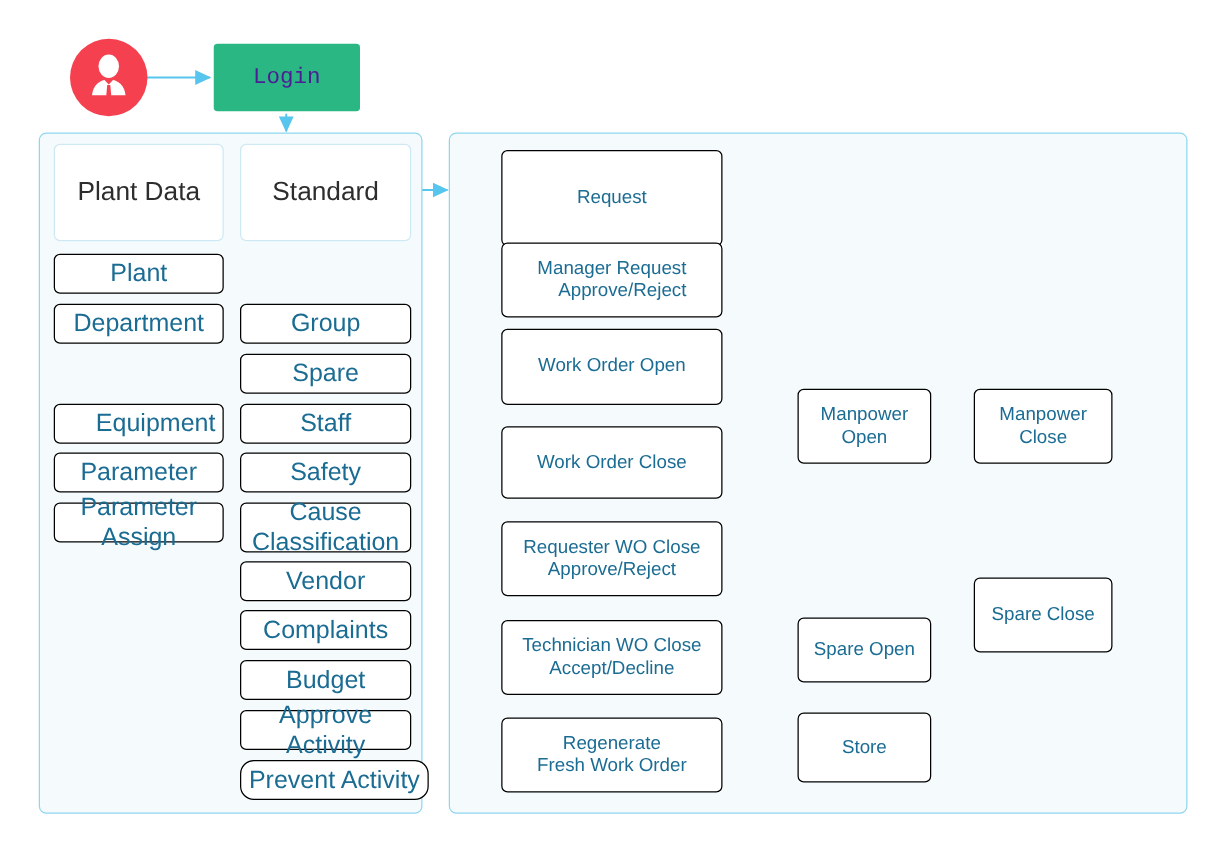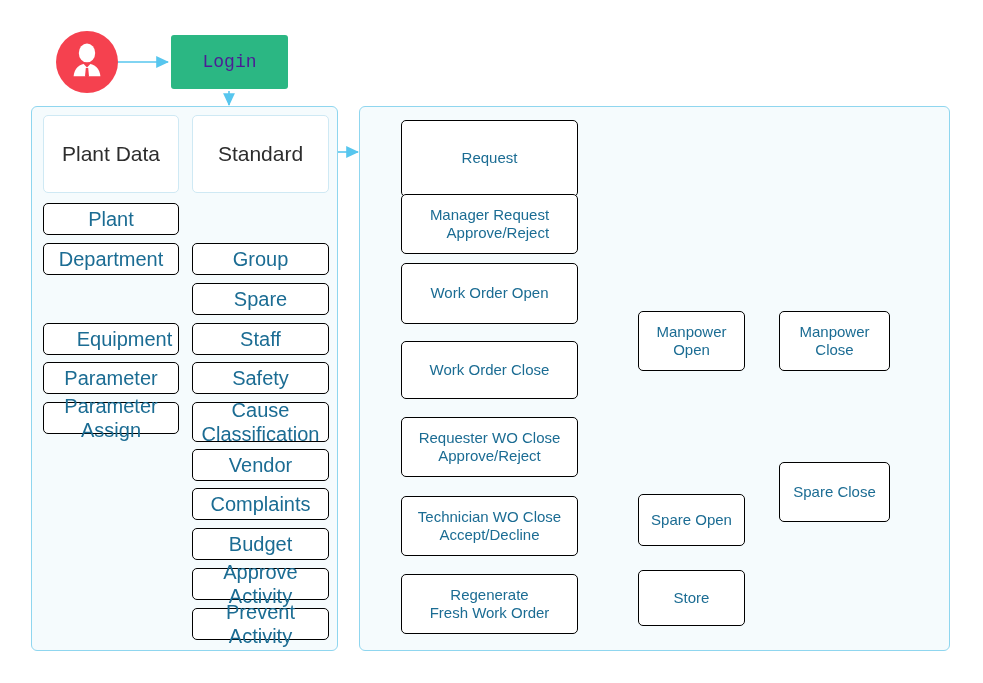--- a/index.html
+++ b/index.html
@@ -147,21 +147,21 @@
   <div class="abs node small" style="left:192px; top:243px; width:137px; height:32px;">Group</div>
   <div class="abs node small" style="left:192px; top:283px; width:137px; height:32px;">Spare</div>
   <div class="abs node small" style="left:192px; top:323px; width:137px; height:32px;">Staff</div>
   <div class="abs node small" style="left:192px; top:362px; width:137px; height:32px;">Safety</div>
   <div class="abs node small" style="left:192px; top:402px; width:137px; height:40px;">Cause
 Classification</div>
   <div class="abs node small" style="left:192px; top:449px; width:137px; height:32px;">Vendor</div>
   <div class="abs node small" style="left:192px; top:488px; width:137px; height:32px;">Complaints</div>
   <div class="abs node small" style="left:192px; top:528px; width:137px; height:32px;">Budget</div>
   <div class="abs node small" style="left:192px; top:568px; width:137px; height:32px;">Approve Activity</div>
-  <div class="abs node small" style="left:192px; top:608px; width:137px; height:32px;">Prevent Activity</div>
+  <div class="abs node small" style="left:192px; top:608px; width:151px; height:32px;border-radius:11px;">Prevent Activity</div>
 
   <div class="abs panel" style="left:359px; top:106px; width:591px; height:545px;"></div>
 
   <div class="abs node" style="left:401px; top:120px; width:177px; height:77px;">Request</div>
   <div class="abs node" style="left:401px; top:194px; width:177px; height:60px;text-align:right;">Manager Request
 Approve/Reject</div>
   <div class="abs node" style="left:401px; top:263px; width:177px; height:61px;">Work Order Open</div>
   <div class="abs node" style="left:401px; top:341px; width:177px; height:58px;">Work Order Close</div>
   <div class="abs node" style="left:401px; top:417px; width:177px; height:60px;">Requester WO Close
 Approve/Reject</div>

